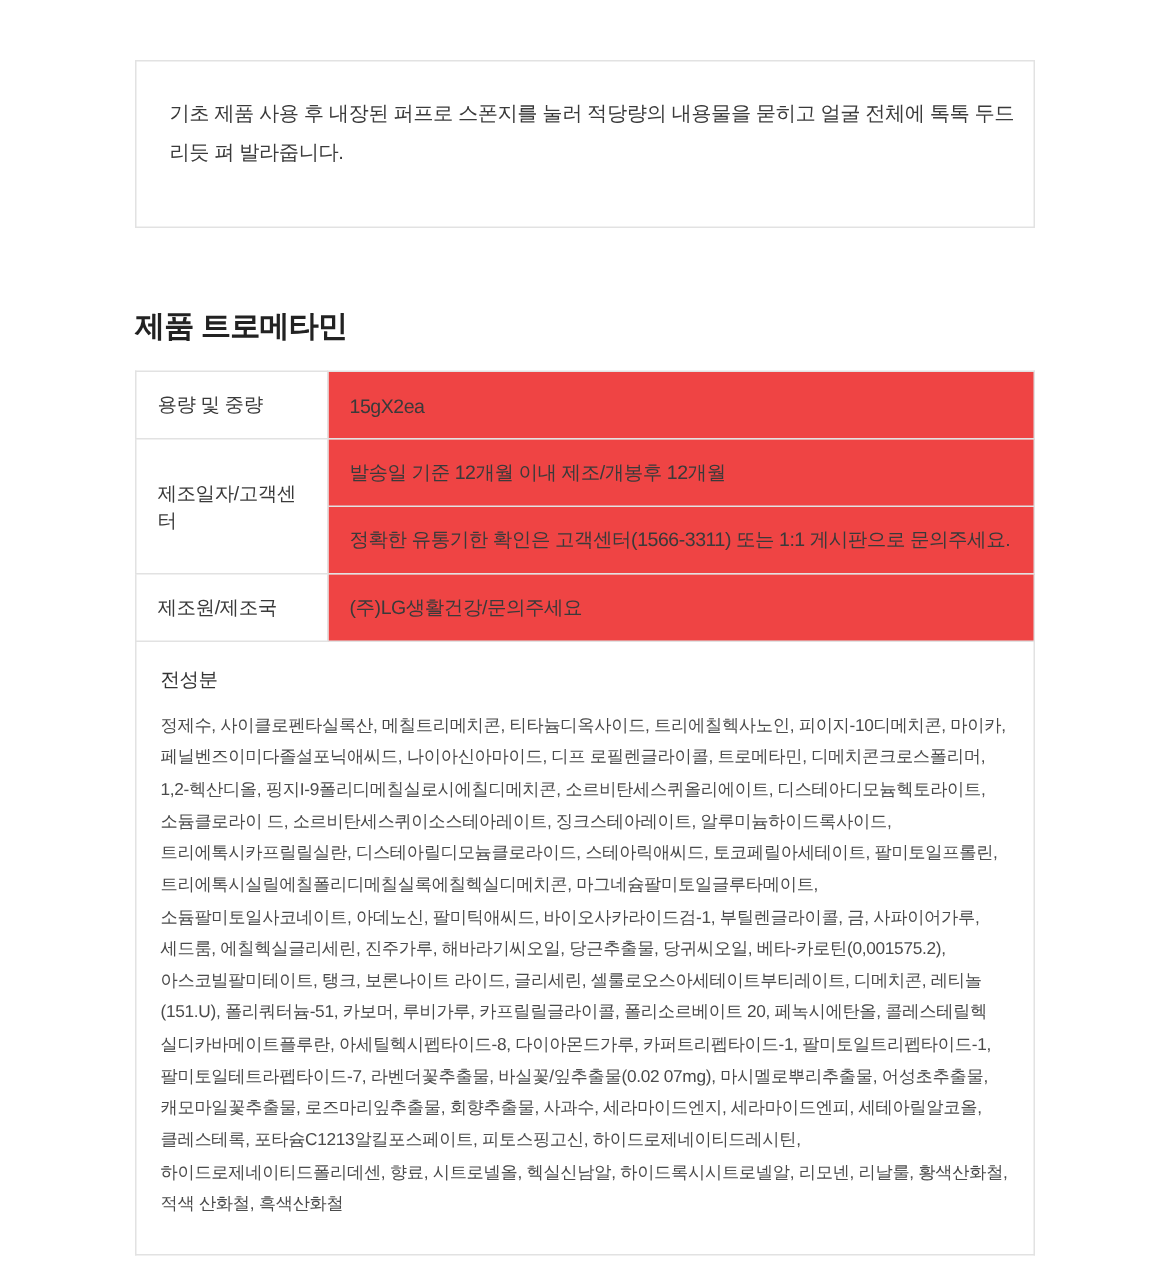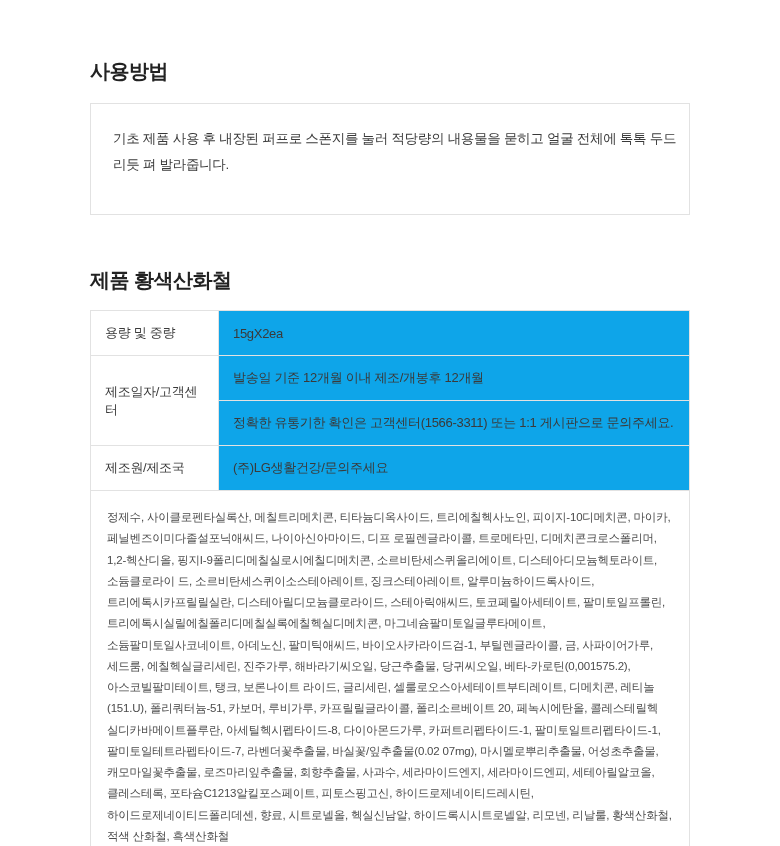--- a/index.html
+++ b/index.html
@@ -58,21 +58,21 @@
     letter-spacing: -0.3px;
     vertical-align: middle;
   }
   td.label {
     width: 128px;
     background: #ffffff;
     color: #333333;
     margin-left: 44px;
   }
   td.value {
-    background: #0ea5e9;
+    background: #ef4444;
   }
   .ingredients-box {
     border: 1px solid #e2e2e2;
     border-top: none;
     padding: 16px 16px 22px 16px;
   }
   .ing-title {
     font-size: 13px;
     color: #333333;
     margin: 0 0 12px 0;
@@ -85,27 +85,26 @@
     letter-spacing: -0.2px;
     margin: 0;
     word-break: keep-all;
   }
 </style>
 </head>
 <body>
 
 <div class="page">
 
-  <h2 class="section-title usage-title">사용방법</h2>
 
   <div class="usage-box">
     <p class="usage-text">기초 제품 사용 후 내장된 퍼프로 스폰지를 눌러 적당량의 내용물을 묻히고 얼굴 전체에 톡톡 두드리듯 펴 발라줍니다.</p>
   </div>
 
-  <h2 class="section-title detail-title">제품 황색산화철</h2>
+  <h2 class="section-title detail-title">제품 트로메타민</h2>
 
   <table class="spec">
     <tbody>
       <tr>
         <td class="label">용량 및 중량</td>
         <td class="value">15gX2ea</td>
       </tr>
       <tr>
         <td class="label" rowspan="2">제조일자/고객센터</td>
         <td class="value">발송일 기준 12개월 이내 제조/개봉후 12개월</td>
@@ -114,16 +113,17 @@
         <td class="value">정확한 유통기한 확인은 고객센터(1566-3311) 또는 1:1 게시판으로 문의주세요.</td>
       </tr>
       <tr>
         <td class="label">제조원/제조국</td>
         <td class="value">(주)LG생활건강/문의주세요</td>
       </tr>
     </tbody>
   </table>
 
   <div class="ingredients-box">
+    <p class="ing-title">전성분</p>
     <p class="ing-body">정제수, 사이클로펜타실록산, 메칠트리메치콘, 티타늄디옥사이드, 트리에칠헥사노인, 피이지-10디메치콘, 마이카, 페닐벤즈이미다졸설포닉애씨드, 나이아신아마이드, 디프 로필렌글라이콜, 트로메타민, 디메치콘크로스폴리머, 1,2-헥산디올, 핑지I-9폴리디메칠실로시에칠디메치콘, 소르비탄세스퀴올리에이트, 디스테아디모늄헥토라이트, 소듐클로라이 드, 소르비탄세스퀴이소스테아레이트, 징크스테아레이트, 알루미늄하이드록사이드, 트리에톡시카프릴릴실란, 디스테아릴디모늄클로라이드, 스테아릭애씨드, 토코페릴아세테이트, 팔미토일프롤린, 트리에톡시실릴에칠폴리디메칠실록에칠헥실디메치콘, 마그네슘팔미토일글루타메이트, 소듐팔미토일사코네이트, 아데노신, 팔미틱애씨드, 바이오사카라이드검-1, 부틸렌글라이콜, 금, 사파이어가루, 세드룸, 에칠헥실글리세린, 진주가루, 해바라기씨오일, 당근추출물, 당귀씨오일, 베타-카로틴(0,001575.2), 아스코빌팔미테이트, 탱크, 보론나이트 라이드, 글리세린, 셀룰로오스아세테이트부티레이트, 디메치콘, 레티놀(151.U), 폴리쿼터늄-51, 카보머, 루비가루, 카프릴릴글라이콜, 폴리소르베이트 20, 페녹시에탄올, 콜레스테릴헥 실디카바메이트플루란, 아세틸헥시펩타이드-8, 다이아몬드가루, 카퍼트리펩타이드-1, 팔미토일트리펩타이드-1, 팔미토일테트라펩타이드-7, 라벤더꽃추출물, 바실꽃/잎추출물(0.02 07mg), 마시멜로뿌리추출물, 어성초추출물, 캐모마일꽃추출물, 로즈마리잎추출물, 회향추출물, 사과수, 세라마이드엔지, 세라마이드엔피, 세테아릴알코올, 클레스테록, 포타슘C1213알킬포스페이트, 피토스핑고신, 하이드로제네이티드레시틴, 하이드로제네이티드폴리데센, 향료, 시트로넬올, 헥실신남알, 하이드록시시트로넬알, 리모넨, 리날룰, 황색산화철, 적색 산화철, 흑색산화철</p>
   </div>
 
 </div>
 
 </body></html>

